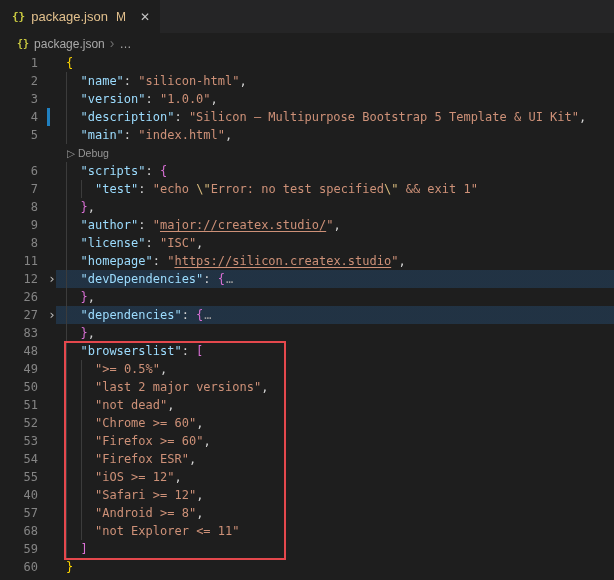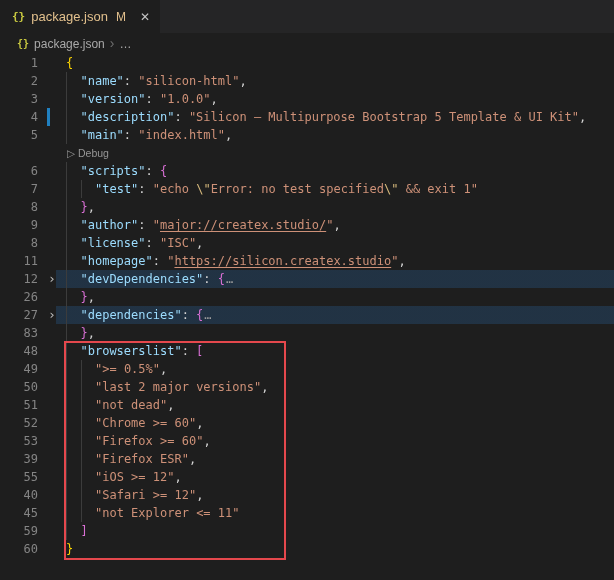--- a/index.html
+++ b/index.html
@@ -93,21 +93,22 @@
     <div class="row hl"><span class="ln">12</span><span class="fold">›</span><span class="code" style="padding-left: 14.5px;"><span class="tk">"devDependencies"</span><span class="tp">: </span><span class="tb1">{</span><span class="tel">…</span></span><span class="guide" style="left: 66px;"></span></div>
     <div class="row"><span class="ln">26</span><span class="fold"></span><span class="code" style="padding-left: 14.5px;"><span class="tb1">}</span><span class="tp">,</span></span><span class="guide" style="left: 66px;"></span></div>
     <div class="row hl"><span class="ln">27</span><span class="fold">›</span><span class="code" style="padding-left: 14.5px;"><span class="tk">"dependencies"</span><span class="tp">: </span><span class="tb1">{</span><span class="tel">…</span></span><span class="guide" style="left: 66px;"></span></div>
     <div class="row"><span class="ln">83</span><span class="fold"></span><span class="code" style="padding-left: 14.5px;"><span class="tb1">}</span><span class="tp">,</span></span><span class="guide" style="left: 66px;"></span></div>
     <div class="row"><span class="ln">48</span><span class="fold"></span><span class="code" style="padding-left: 14.5px;"><span class="tk">"browserslist"</span><span class="tp">: </span><span class="tb1">[</span></span><span class="guide" style="left: 66px;"></span></div>
     <div class="row"><span class="ln">49</span><span class="fold"></span><span class="code" style="padding-left: 29px;"><span class="ts">"&gt;= 0.5%"</span><span class="tp">,</span></span><span class="guide" style="left: 66px;"></span><span class="guide" style="left: 81px;"></span></div>
     <div class="row"><span class="ln">50</span><span class="fold"></span><span class="code" style="padding-left: 29px;"><span class="ts">"last 2 major versions"</span><span class="tp">,</span></span><span class="guide" style="left: 66px;"></span><span class="guide" style="left: 81px;"></span></div>
     <div class="row"><span class="ln">51</span><span class="fold"></span><span class="code" style="padding-left: 29px;"><span class="ts">"not dead"</span><span class="tp">,</span></span><span class="guide" style="left: 66px;"></span><span class="guide" style="left: 81px;"></span></div>
     <div class="row"><span class="ln">52</span><span class="fold"></span><span class="code" style="padding-left: 29px;"><span class="ts">"Chrome &gt;= 60"</span><span class="tp">,</span></span><span class="guide" style="left: 66px;"></span><span class="guide" style="left: 81px;"></span></div>
     <div class="row"><span class="ln">53</span><span class="fold"></span><span class="code" style="padding-left: 29px;"><span class="ts">"Firefox &gt;= 60"</span><span class="tp">,</span></span><span class="guide" style="left: 66px;"></span><span class="guide" style="left: 81px;"></span></div>
-    <div class="row"><span class="ln">39</span><span class="fold"></span><span class="code" style="padding-left: 29px;"><span class="ts">"Firefox ESR"</span><span class="tp">,</span></span><span class="guide" style="left: 66px;"></span><span class="guide" style="left: 81px;"></span></div>
+    <div class="row"><span class="ln">54</span><span class="fold"></span><span class="code" style="padding-left: 29px;"><span class="ts">"Firefox ESR"</span><span class="tp">,</span></span><span class="guide" style="left: 66px;"></span><span class="guide" style="left: 81px;"></span></div>
     <div class="row"><span class="ln">55</span><span class="fold"></span><span class="code" style="padding-left: 29px;"><span class="ts">"iOS &gt;= 12"</span><span class="tp">,</span></span><span class="guide" style="left: 66px;"></span><span class="guide" style="left: 81px;"></span></div>
     <div class="row"><span class="ln">40</span><span class="fold"></span><span class="code" style="padding-left: 29px;"><span class="ts">"Safari &gt;= 12"</span><span class="tp">,</span></span><span class="guide" style="left: 66px;"></span><span class="guide" style="left: 81px;"></span></div>
-    <div class="row"><span class="ln">45</span><span class="fold"></span><span class="code" style="padding-left: 29px;"><span class="ts">"not Explorer &lt;= 11"</span></span><span class="guide" style="left: 66px;"></span><span class="guide" style="left: 81px;"></span></div>
+    <div class="row"><span class="ln">57</span><span class="fold"></span><span class="code" style="padding-left: 29px;"><span class="ts">"Android &gt;= 8"</span><span class="tp">,</span></span><span class="guide" style="left: 66px;"></span><span class="guide" style="left: 81px;"></span></div>
+    <div class="row"><span class="ln">68</span><span class="fold"></span><span class="code" style="padding-left: 29px;"><span class="ts">"not Explorer &lt;= 11"</span></span><span class="guide" style="left: 66px;"></span><span class="guide" style="left: 81px;"></span></div>
     <div class="row"><span class="ln">59</span><span class="fold"></span><span class="code" style="padding-left: 14.5px;"><span class="tb1">]</span></span><span class="guide" style="left: 66px;"></span></div>
     <div class="row"><span class="ln">60</span><span class="fold"></span><span class="code" style="padding-left: 0px;"><span class="tb0">}</span></span></div>
   </div>
 
 <div class="anno-box"></div>
 
 </body></html>

